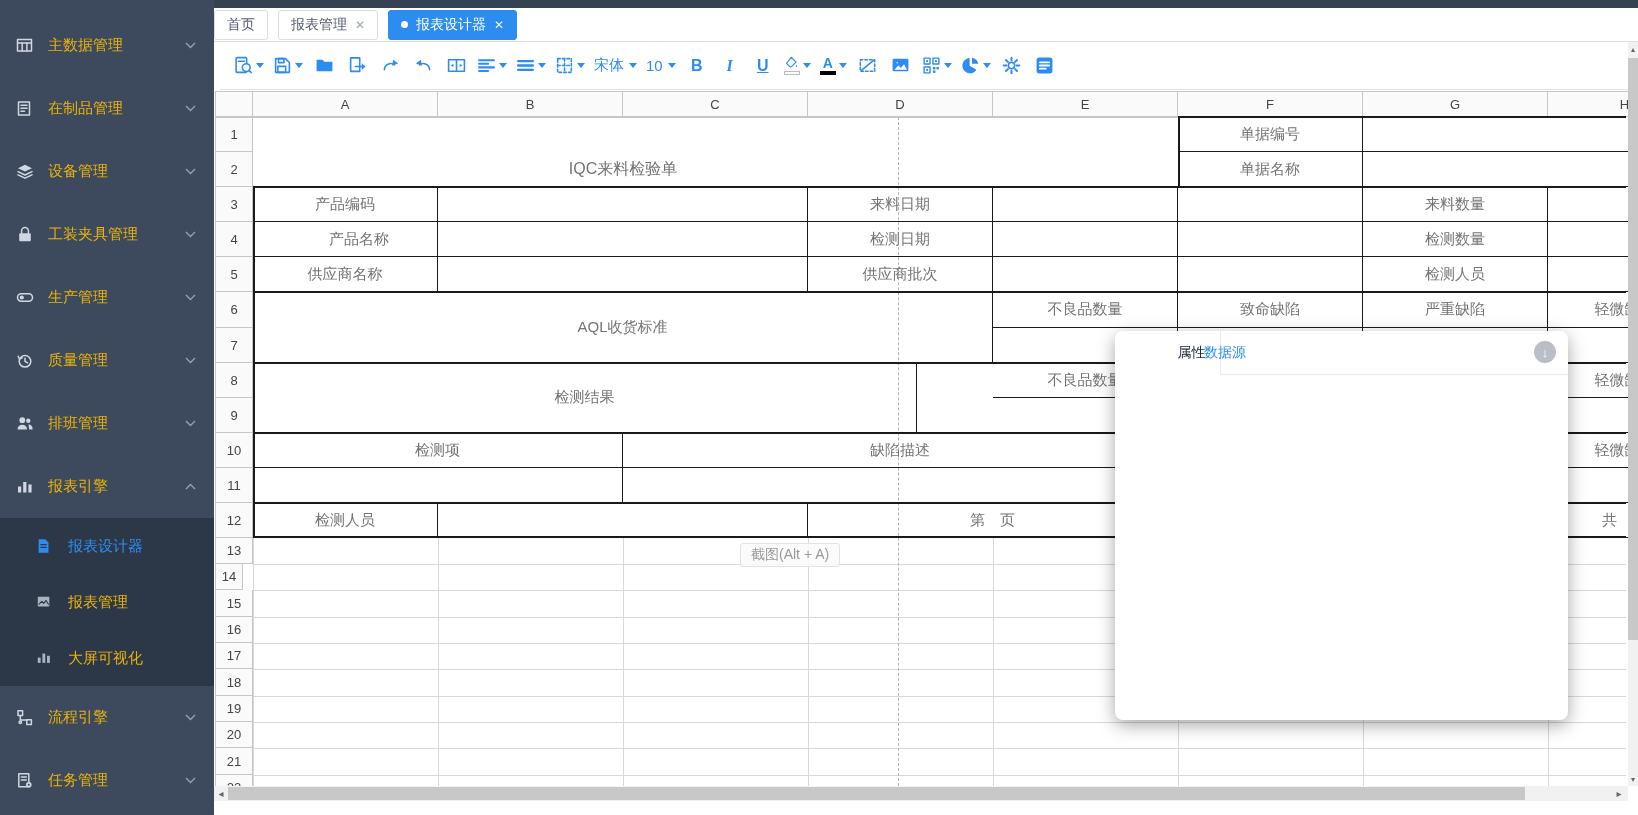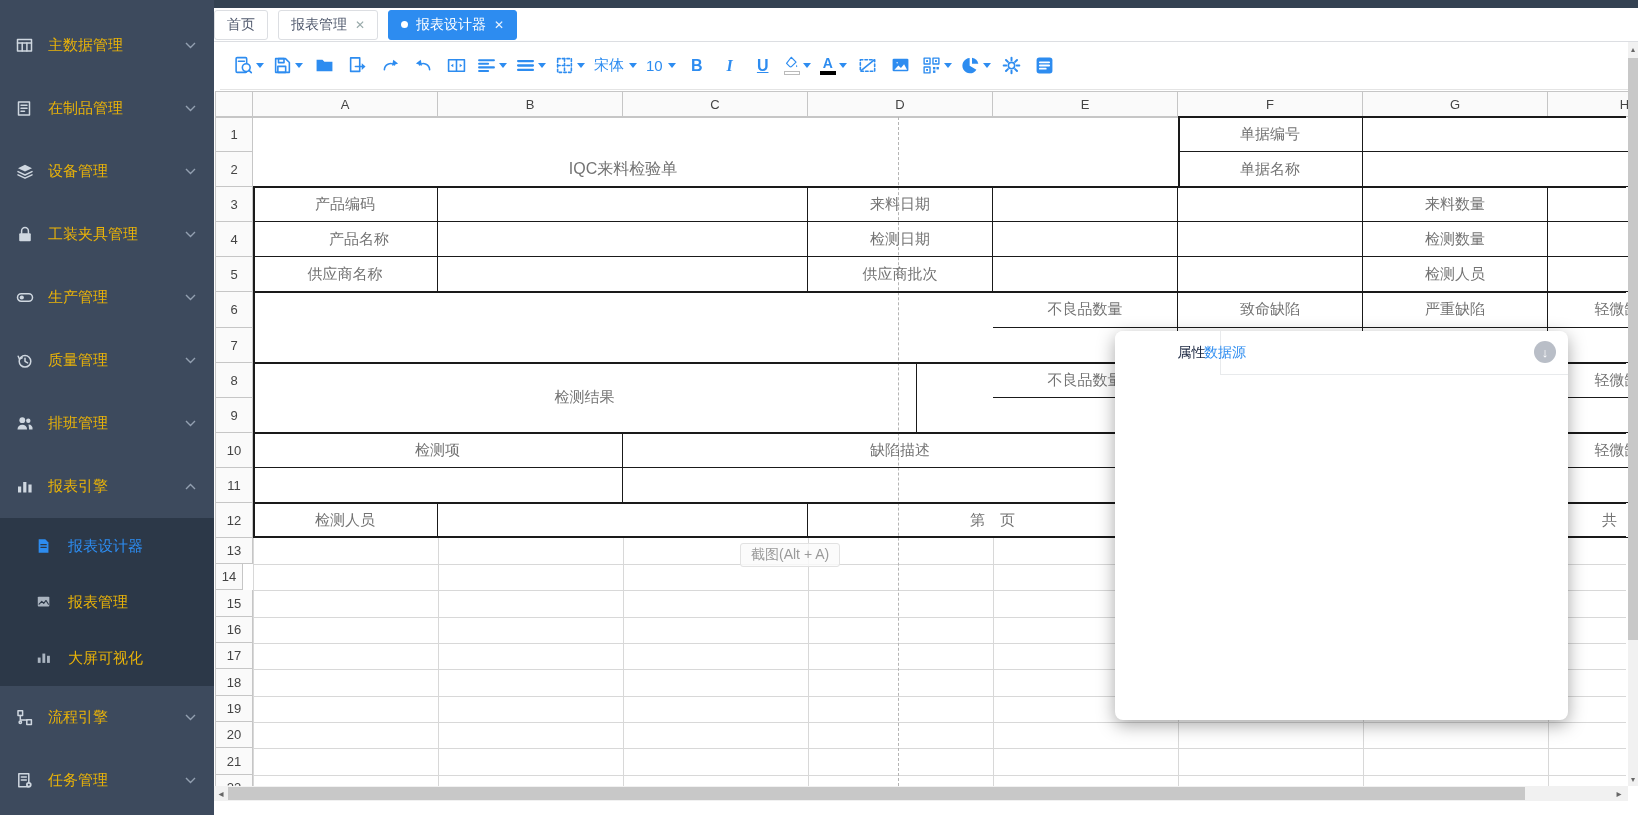--- a/index.html
+++ b/index.html
@@ -531,20 +531,21 @@
       <div class="cell" style="left: 964px; top: 132px; width: 185px; height: 35px;"></div>
       <div class="cell" style="left: 1149px; top: 132px; width: 185px; height: 35px;">检测数量</div>
       <div class="cell" style="left: 1334px; top: 132px; width: 154px; height: 35px;"></div>
       <div class="cell" style="left: 39px; top: 167px; width: 185px; height: 35px;">供应商名称</div>
       <div class="cell" style="left: 224px; top: 167px; width: 370px; height: 35px;"></div>
       <div class="cell" style="left: 594px; top: 167px; width: 185px; height: 35px;">供应商批次</div>
       <div class="cell" style="left: 779px; top: 167px; width: 185px; height: 35px;"></div>
       <div class="cell" style="left: 964px; top: 167px; width: 185px; height: 35px;"></div>
       <div class="cell" style="left: 1149px; top: 167px; width: 185px; height: 35px;">检测人员</div>
       <div class="cell" style="left: 1334px; top: 167px; width: 154px; height: 35px;"></div>
+      <div class="cell" style="left: 39px; top: 202px; width: 740px; height: 71px;">AQL收货标准</div>
       <div class="cell" style="left: 779px; top: 202px; width: 185px; height: 36px;">不良品数量</div>
       <div class="cell" style="left: 964px; top: 202px; width: 185px; height: 36px;">致命缺陷</div>
       <div class="cell" style="left: 1149px; top: 202px; width: 185px; height: 36px;">严重缺陷</div>
       <div class="cell" style="left: 1334px; top: 202px; width: 154px; height: 36px;">轻微缺陷</div>
       <div class="cell" style="left: 779px; top: 238px; width: 185px; height: 35px;"></div>
       <div class="cell" style="left: 964px; top: 238px; width: 185px; height: 35px;"></div>
       <div class="cell" style="left: 1149px; top: 238px; width: 185px; height: 35px;"></div>
       <div class="cell" style="left: 1334px; top: 238px; width: 154px; height: 35px;"></div>
       <div class="cell" style="left: 39px; top: 273px; width: 664px; height: 70px;">检测结果</div>
       <div class="cell" style="left: 779px; top: 273px; width: 185px; height: 35px;">不良品数量</div>

